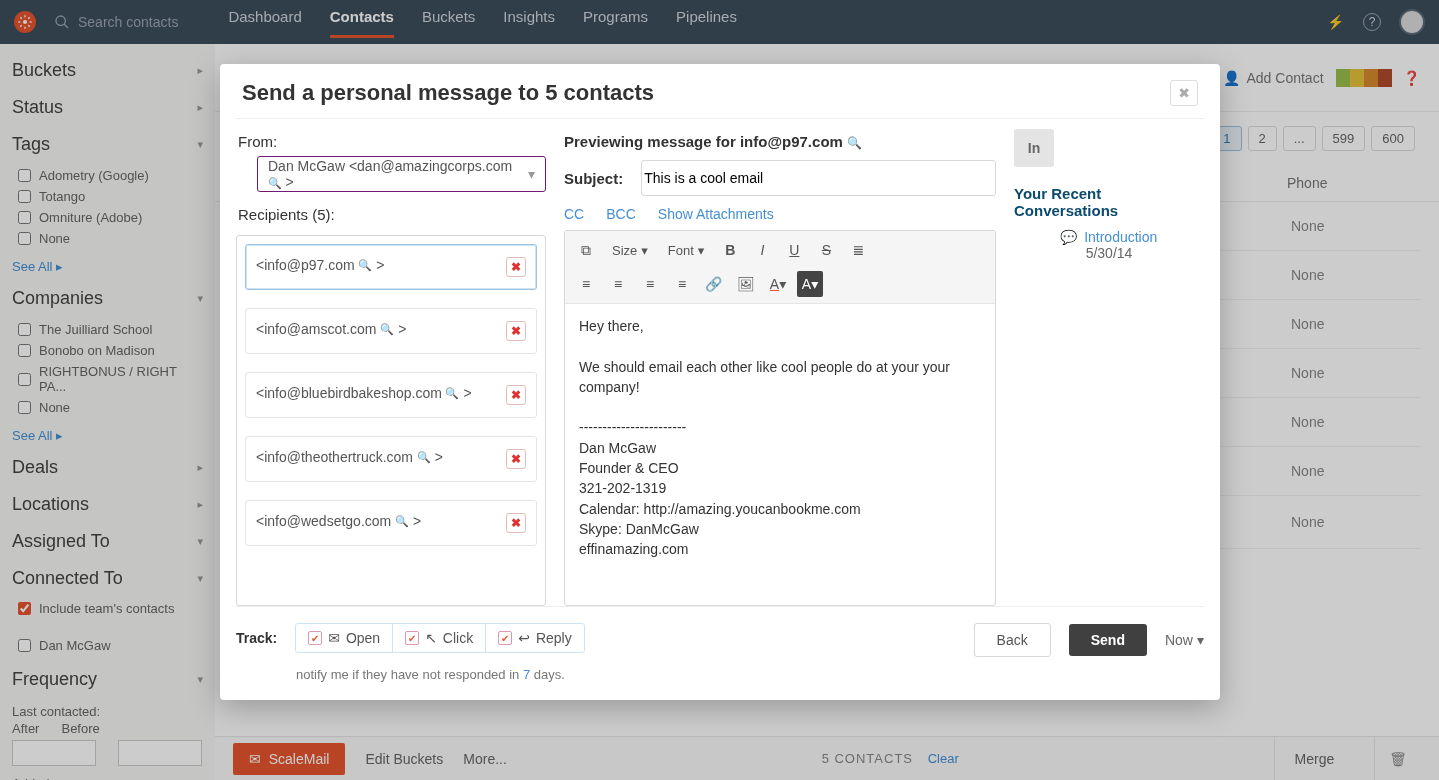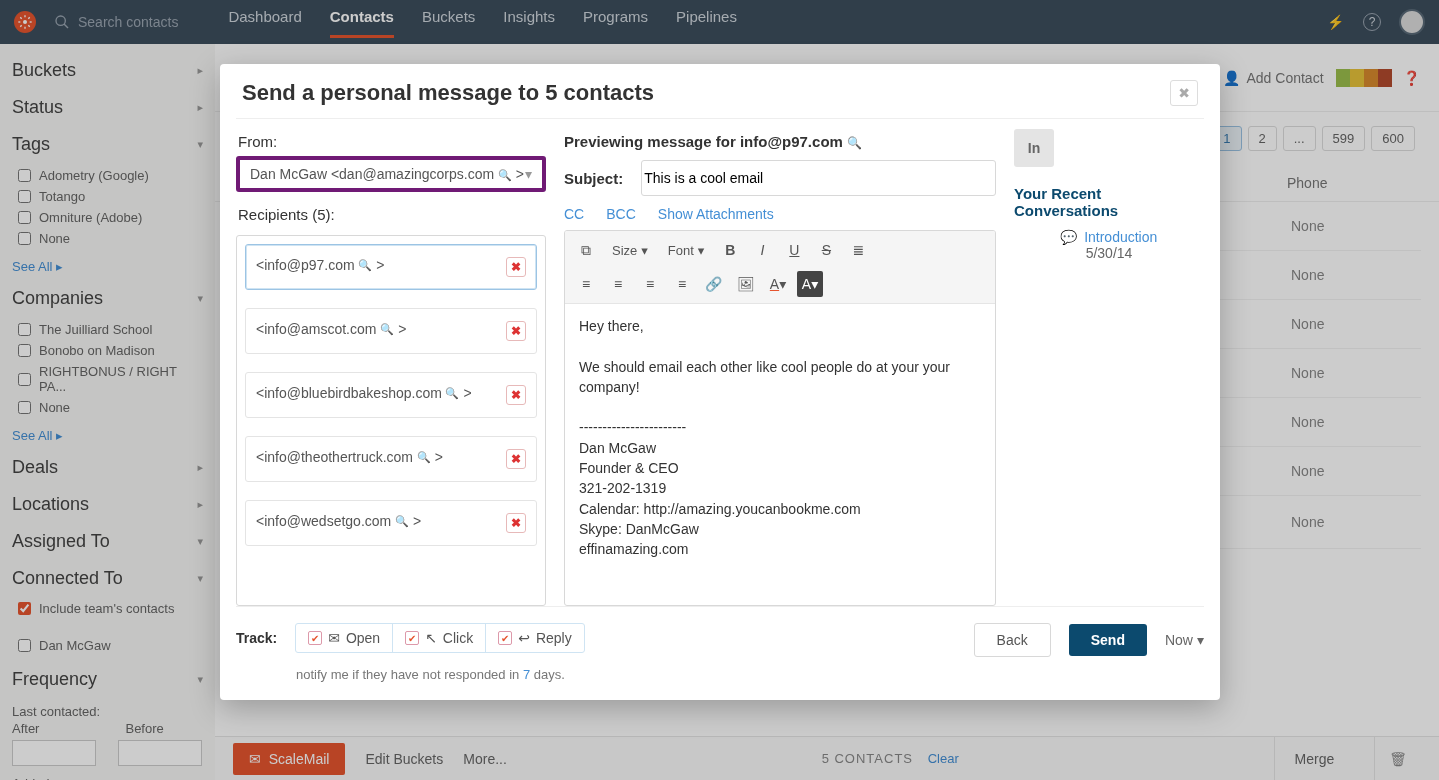--- a/index.html
+++ b/index.html
@@ -53,21 +53,21 @@
 .modal { position:absolute; top:64px; left:220px; width:1000px; height:636px; background:#fff; border-radius:4px; box-shadow:0 8px 30px rgba(0,0,0,0.25); display:flex; flex-direction:column; }
 .modal-header { padding:16px 22px 12px 22px; display:flex; align-items:center; justify-content:space-between; }
 .modal-header h2 { font-size:22px; font-weight:700; color:#333; }
 .modal-header .close { width:28px; height:26px; border:1px solid #ddd; border-radius:3px; display:flex; align-items:center; justify-content:center; color:#aaa; cursor:pointer; }
 .modal-divider { height:1px; background:#eee; margin:0 16px; }
 .modal-body { flex:1; display:flex; padding:10px 16px 0 16px; gap:18px; overflow:hidden; }
 
 
 .leftcol { width:310px; display:flex; flex-direction:column; }
 .field-label { font-weight:400; color:#333; margin:4px 0 6px 2px; font-size:15px; }
-.select-from { border:4px solid #701a75; border-radius:3px; height:36px; display:flex; align-items:center; padding:0 10px; justify-content:space-between; color:#555; background:#fff; }
+.select-from { border:1px solid #701a75; border-radius:3px; height:36px; display:flex; align-items:center; padding:0 10px; justify-content:space-between; color:#555; background:#fff;margin-left:21px; }
 .select-from .caret { color:#999; }
 .recipients-box { border:1px solid #d8d8d8; border-radius:3px; flex:1; padding:8px; margin-top:6px; overflow:auto; }
 .recipient-chip { border:1px solid #e4e4e4; border-radius:3px; padding:12px 10px; display:flex; align-items:flex-start; justify-content:space-between; margin-bottom:18px; color:#555; background:#fff; }
 .recipient-chip.active { border-color:#9cc4e4; box-shadow:0 0 0 1px #cfe4f3 inset; }
 .recipient-chip .remove { width:20px; height:20px; border:1px solid #e7b9b9; border-radius:3px; color:#d33; display:flex; align-items:center; justify-content:center; font-weight:bold; cursor:pointer; font-size:12px; }
 .recipient-chip .email { display:flex; align-items:center; gap:4px; }
 .recipient-chip .mag { font-size:11px; color:#777; }
 
 
 .midcol { flex:1; display:flex; flex-direction:column; }
@@ -94,21 +94,21 @@
 .track-left .trk-label { font-weight:700; color:#333; display:inline-block; margin-right:14px; vertical-align:middle; }
 .track-group { display:inline-flex; border:1px solid #cfe4f3; border-radius:3px; overflow:hidden; vertical-align:middle; }
 .track-item { display:flex; align-items:center; gap:6px; padding:6px 12px; border-right:1px solid #cfe4f3; color:#555; cursor:pointer; }
 .track-item:last-child { border-right:none; }
 .track-item .chk { width:14px; height:14px; border:1px solid #d9a; border-radius:2px; display:flex; align-items:center; justify-content:center; color:#e6552f; font-size:10px; }
 .notify { font-size:13px; color:#777; margin-top:14px; margin-left:60px; }
 .notify .days { color:#448fd5; }
 .footer-right { display:flex; align-items:center; gap:18px; }
 .btn { padding:8px 22px; border-radius:3px; cursor:pointer; font-size:14px; }
 .btn-back { background:#fff; border:1px solid #d8d8d8; color:#555; }
-.btn-send { background:#0c4a6e; color:#fff; border:none; font-weight:600; }
+.btn-send { background:#404040; color:#fff; border:none; font-weight:600; }
 .now { color:#666; display:flex; align-items:center; gap:4px; cursor:pointer; }
 </style>
 </head>
 <body>
 
 <div class="topnav">
   <div class="logo">
     <svg viewBox="0 0 24 24" fill="#fff">
         <circle cx="12" cy="12" r="3"></circle>
         <g stroke="#fff" stroke-width="2">
@@ -226,21 +226,21 @@
       <input type="checkbox" style="">
       <span>Dan McGaw</span>
     </div>
   <div class="section-head">
       <span>Frequency</span>
       <span class="chevron">▾</span>
     </div>
   <div class="subhead">Last contacted:</div>
   <div style="display:flex; gap:22px; font-size:13px; color:#666; margin-top:2px;">
     <span>After</span>
-    <span style="margin-left:64px;">Before</span>
+    <span style="">Before</span>
   </div>
   <div class="dateinputs">
     <input type="text" style="">
     <input type="text" style="">
   </div>
   <div class="subhead" style="margin-top:10px;">Added:</div>
 </div>
 
 <div class="maincontent">
   <div class="topbar">

